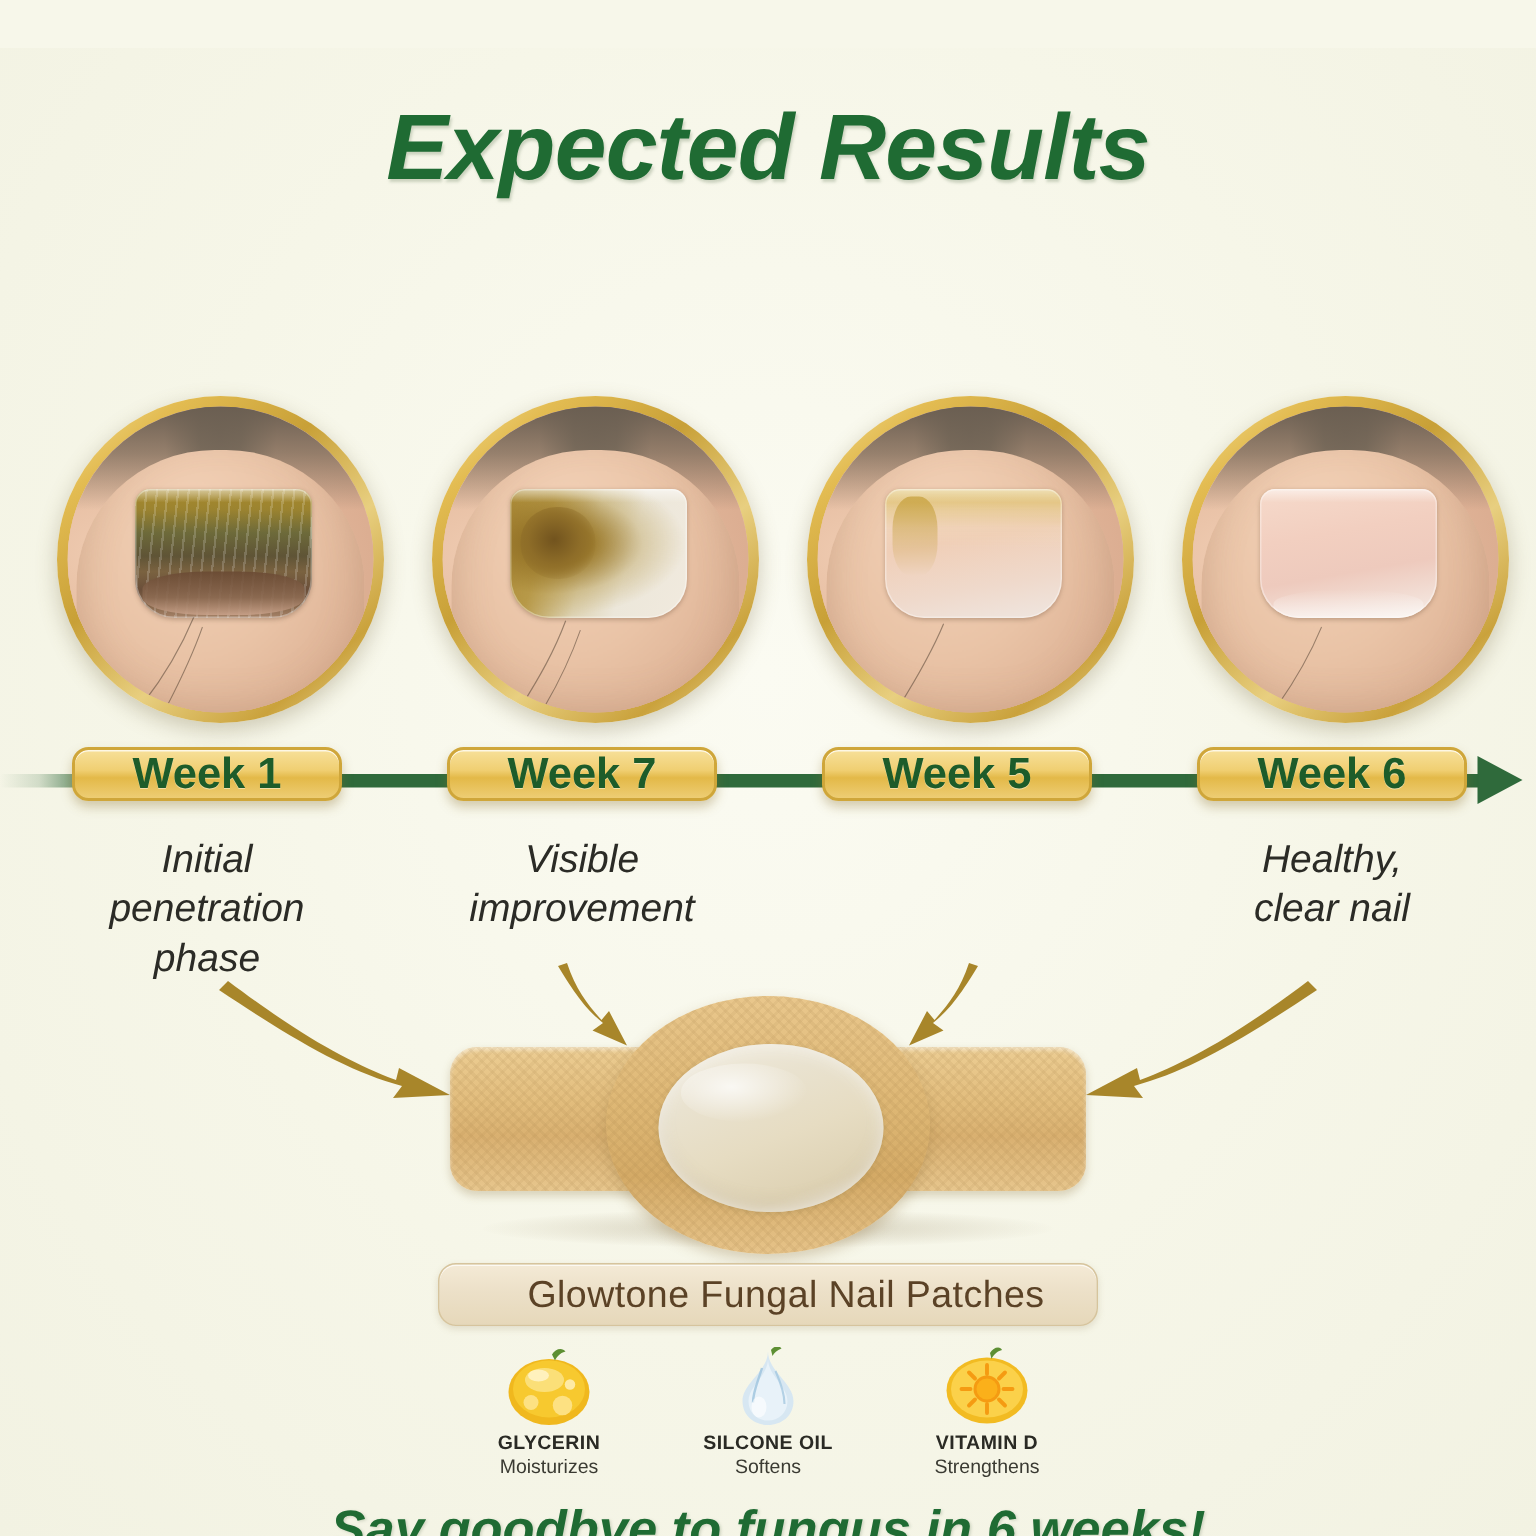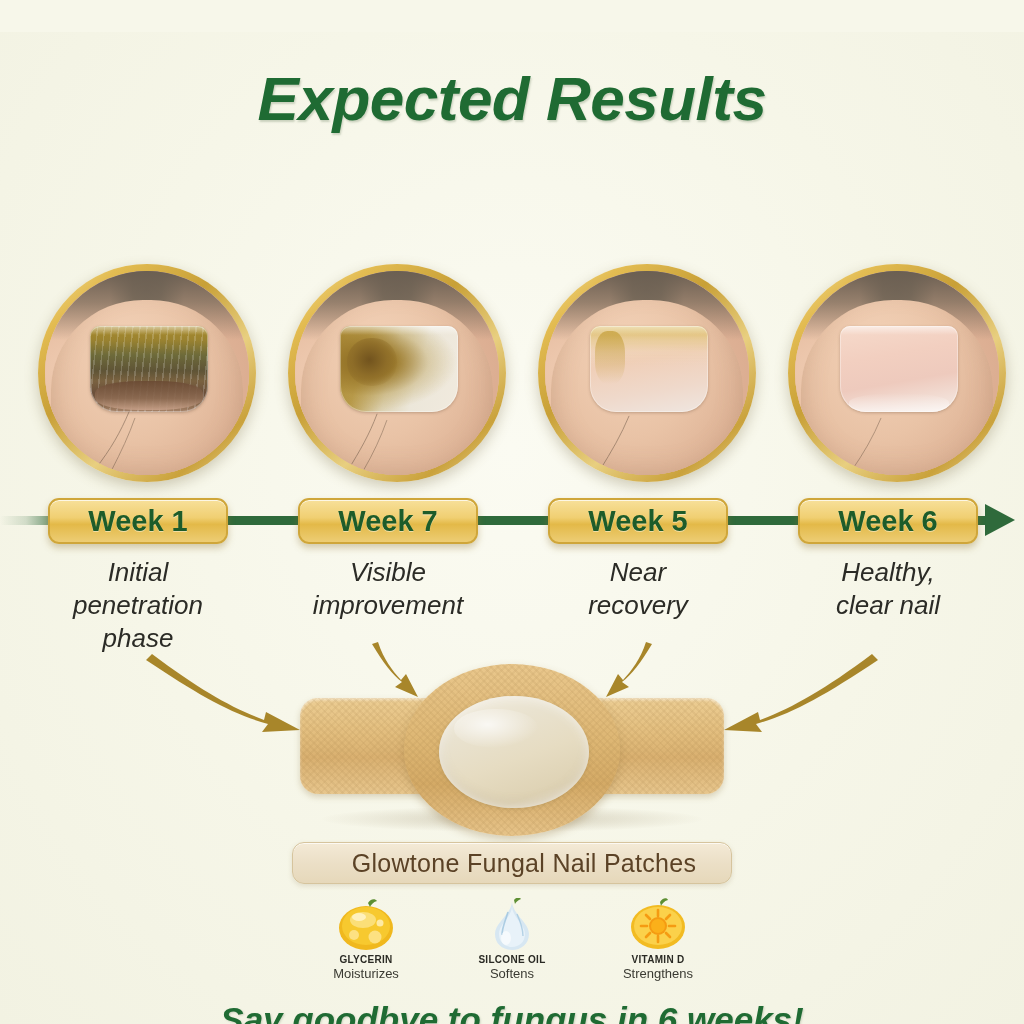--- a/index.html
+++ b/index.html
@@ -109,21 +109,21 @@
     background:linear-gradient(to bottom,rgba(193,154,48,.65),rgba(214,186,110,0));}
   
   .nail.w6{
     background:linear-gradient(170deg,#f6dacb 0%,#f2cfc0 35%,#eecabd 62%,#f3e2da 88%,#f7eee9 100%);
   }
   .nail.w6:after{content:"";position:absolute;left:8%;right:8%;bottom:0;height:22%;border-radius:50% 50% 0 0;
     background:linear-gradient(to bottom,rgba(255,255,255,.0),rgba(255,255,255,.55));}
 
   
   .badge{
-    position:absolute;top:466px;width:180px;height:46px;
+    position:absolute;top:466px;width:180px;height:36px;
     border-radius:11px;
     background:linear-gradient(to bottom,#f7e09a 0%,#f0cf72 42%,#e3b948 58%,#edcd74 100%);
     border:2px solid #cfa63a;
     box-shadow:0 4px 7px rgba(140,115,50,.35), inset 0 1px 0 rgba(255,255,255,.75);
     box-sizing:border-box;
     display:flex;align-items:center;justify-content:center;
     color:#1d5c2a;font-size:29px;font-weight:bold;
     text-shadow:0 1px 0 rgba(255,255,255,.45);
   }
   .caption{
@@ -167,21 +167,21 @@
     border:1px solid #d6c49d;
     box-shadow:0 2px 5px rgba(150,130,90,.22), inset 0 1px 0 rgba(255,255,255,.7);
     display:flex;align-items:center;justify-content:center;
     color:#5b4226;font-size:25px;letter-spacing:.3px;padding-left:24px;
   }
 
   
   .ingredients{position:absolute;left:300px;top:866px;width:424px;height:100px;display:flex;justify-content:space-between;}
   .ing{width:132px;text-align:center;}
   .ing-ic{height:54px;display:flex;align-items:center;justify-content:center;}
-  .ing-name{font-size:10px;font-weight:bold;color:#2a2a24;letter-spacing:.3px;margin-top:2px;}
+  .ing-name{font-size:13px;font-weight:bold;color:#2a2a24;letter-spacing:.3px;margin-top:2px;}
   .ing-sub{font-size:13px;color:#3a3a32;margin-top:1px;}
 
   
   .tagline{
     position:absolute;left:0;right:0;top:968px;text-align:center;
     color:#1f6b33;font-weight:bold;font-style:italic;font-size:35px;
     text-shadow:1px 1px 2px rgba(120,140,110,.3);
   }
   .arrows{position:absolute;inset:0;pointer-events:none;}
 </style>
@@ -258,21 +258,20 @@
     </div>
   </div>
 
   <div class="badge" style="left:48px;">Week 1</div>
   <div class="badge" style="left:298px;">Week 7</div>
   <div class="badge" style="left:548px;">Week 5</div>
   <div class="badge" style="left:798px;">Week 6</div>
 
   <div class="caption" style="left:38px;">Initial<br>penetration<br>phase</div>
   <div class="caption" style="left:288px;">Visible<br>improvement</div>
-  <div class="caption" style="left:538px;">Near<br>recovery</div>
   <div class="caption" style="left:788px;">Healthy,<br>clear nail</div>
 
   <svg class="arrows" viewBox="0 0 1024 1024">
     <g fill="#a8862a">
       <path d="M146,628 C200,664 232,682 268,692 L262,700 L300,698 L266,680 L264,688 C232,676 200,658 152,622 Z"></path>
       <path d="M372,612 C384,632 392,642 402,650 L395,655 L418,665 L406,642 L401,648 C392,638 384,628 378,610 Z"></path>
       <path d="M652,612 C640,632 632,642 622,650 L629,655 L606,665 L618,642 L623,648 C632,638 640,628 646,610 Z"></path>
       <path d="M878,628 C824,664 792,682 756,692 L762,700 L724,698 L758,680 L760,688 C792,676 824,658 872,622 Z"></path>
     </g>
   </svg>

